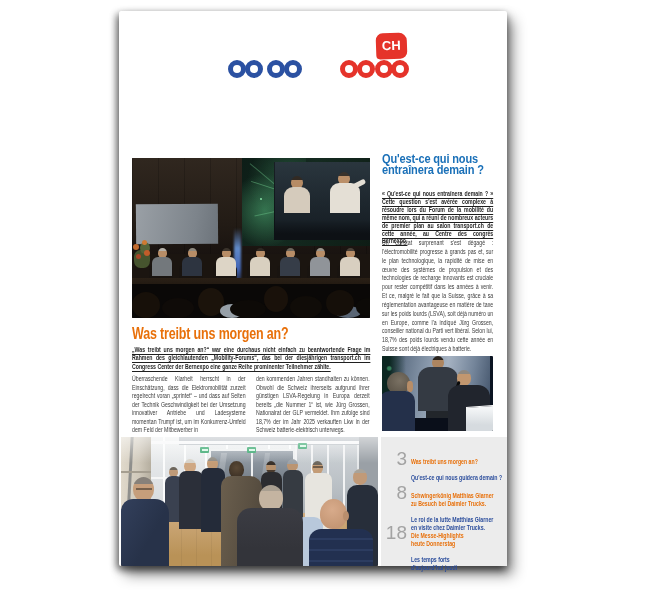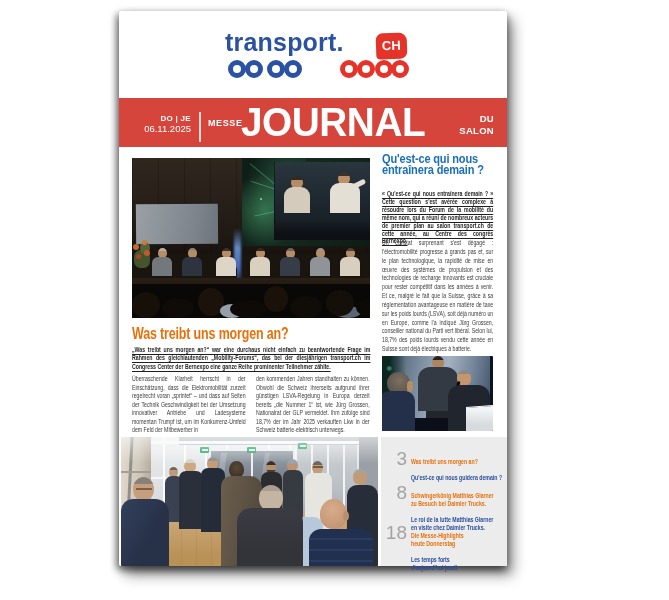--- a/index.html
+++ b/index.html
@@ -67,41 +67,31 @@
   .fig::after{content:"";position:absolute;left:var(--bx,0px);top:var(--by,10px);width:var(--bw,20px);height:var(--bh,40px);
     background:var(--bc,#2b3240);border-radius:var(--br,7px 7px 0 0);}
   .soft{filter:blur(.5px);}
 </style>
 </head>
 <body>
 
 <div class="paper">
 
   <div class="logo">
-    <div class="logo-text">transport.</div>
     <div class="logo-cab">CH</div>
     <div class="wheel" style="left:3px"></div>
     <div class="wheel" style="left:20px"></div>
     <div class="wheel" style="left:42px"></div>
     <div class="wheel" style="left:59px"></div>
     <div class="wheel red" style="left:115px"></div>
     <div class="wheel red" style="left:132px"></div>
     <div class="wheel red" style="left:150px"></div>
     <div class="wheel red" style="left:166px"></div>
   </div>
 
-  <div class="banner">
-    <div class="b-day">DO | JE</div>
-    <div class="b-date">06.11.2025</div>
-    <div class="b-div"></div>
-    <div class="b-messe">MESSE</div>
-    <div class="b-title">JOURNAL</div>
-    <div class="b-right">DU
-SALON</div>
-  </div>
 
   <div class="photo ph-panel">
     <div class="ly" style="left:0;top:0;width:238px;height:96px;background:repeating-linear-gradient(90deg,rgba(0,0,0,.18) 0 1px,transparent 1px 26px),linear-gradient(180deg,#30271f,#221b15 70%,#191310);"></div>
     <div class="ly" style="left:4px;top:46px;width:82px;height:40px;background:linear-gradient(100deg,#9aa0a6,#7d848b 70%,#6c737a);transform:rotate(-.5deg);"></div>
     <div class="ly" style="left:110px;top:0;width:128px;height:88px;background:linear-gradient(115deg,#0d1d17,#142a20 45%,#0e1c15);"></div>
     <div class="ly soft" style="left:110px;top:0;width:64px;height:88px;background:radial-gradient(circle at 35% 60%,rgba(96,210,140,.45),transparent 55%),radial-gradient(circle at 70% 25%,rgba(96,210,140,.25),transparent 50%);"></div>
     <div class="ly" style="left:118px;top:30px;width:46px;height:1px;background:rgba(130,230,160,.4);transform:rotate(18deg);"></div>
     <div class="ly" style="left:122px;top:52px;width:52px;height:1px;background:rgba(130,230,160,.35);transform:rotate(-12deg);"></div>
     <div class="ly" style="left:114px;top:16px;width:34px;height:1px;background:rgba(130,230,160,.35);transform:rotate(40deg);"></div>
     <div class="blob" style="left:128px;top:40px;width:2px;height:2px;background:#86e0a6;"></div>

